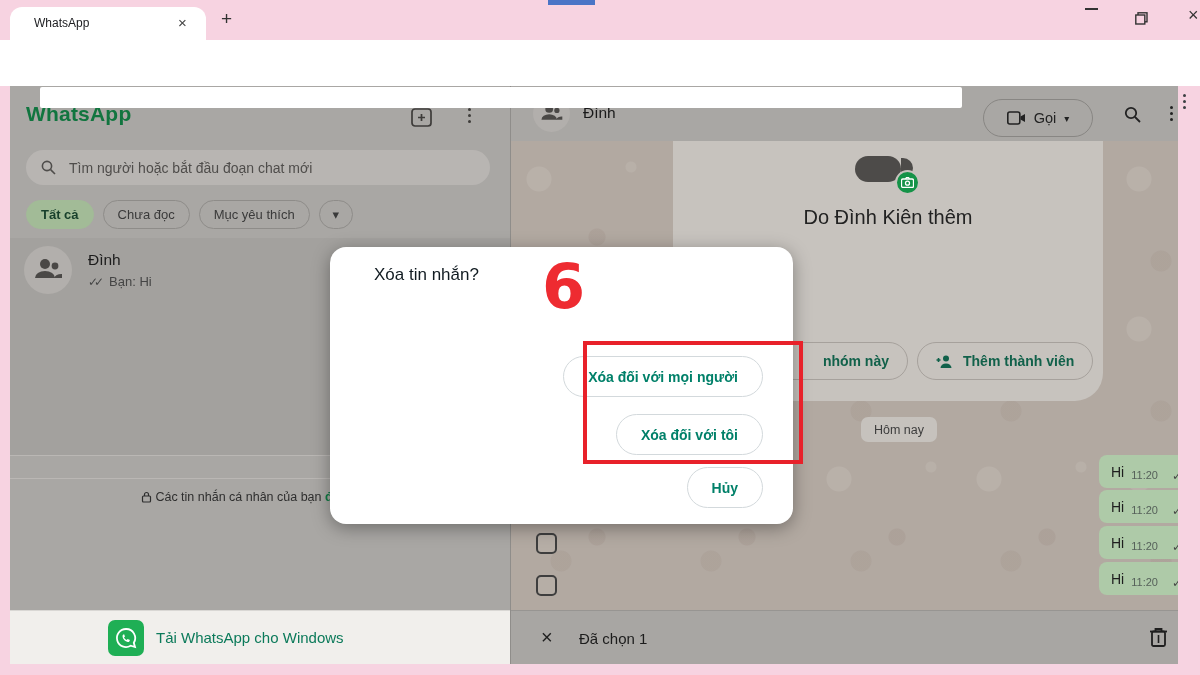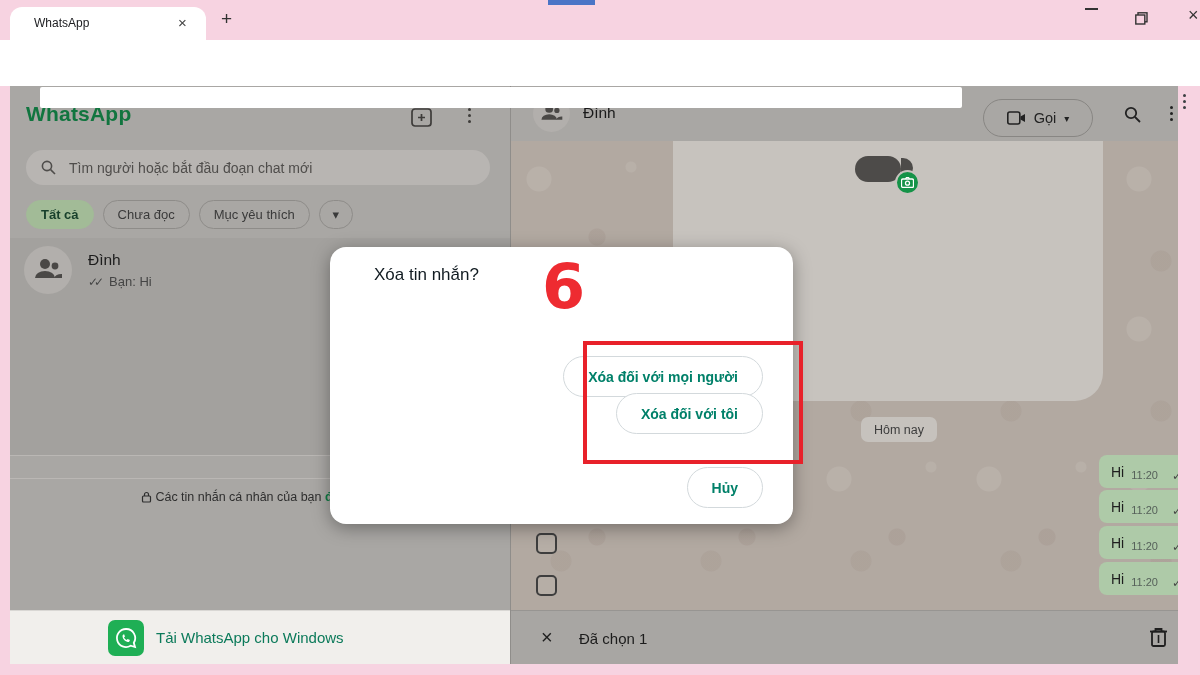--- a/index.html
+++ b/index.html
@@ -102,21 +102,21 @@
   #sel-close { left:30px; top:15px; font-size:20px; color:#1e1e1e; }
   #sel-label { left:68px; top:19px; font-size:15px; color:#1c1c1c; }
   #sel-trash { left:638px; top:15px; }
 
   
   #censor-bar { left:40px; top:87px; width:922px; height:21px; background:#ffffff; border-radius:2px; z-index:40; }
   #dialog { left:330px; top:247px; width:463px; height:277px; background:#ffffff; border-radius:16px; box-shadow:0 4px 18px rgba(0,0,0,.35); z-index:50; }
   #dialog-title { left:44px; top:18px; font-size:17px; color:#111b21; }
   .dlg-btn { position:absolute; right:30px; height:41px; border:1px solid #d3d9dc; border-radius:21px; background:#fff; display:flex; align-items:center; justify-content:center; padding:0 24px; font-size:14px; font-weight:bold; color:#008069; white-space:nowrap; }
   #dlg-b1 { top:109px;padding-left:24px; }
-  #dlg-b2 { top:146px; }
+  #dlg-b2 { top:167px; }
   #dlg-b3 { top:220px; }
   #red-rect { left:583px; top:341px; width:220px; height:123px; border:4px solid #e8212a; z-index:60; }
   #red-six { left:542px; top:250px; font-size:62px; font-weight:800; color:#ee2b31; z-index:60; font-family:"DejaVu Sans","Liberation Sans",sans-serif; }
 
   svg { display:block; }
 </style>
 </head>
 <body>
 
 <div id="tabstrip" class="abs">
@@ -263,20 +263,36 @@
         <span class="blob"></span>
           <span class="blob2"></span>
         <span id="cam-badge">
           <svg width="13" height="11" viewBox="0 0 13 11">
               <rect x="0.5" y="2" width="12" height="8.5" rx="1.5" fill="none" stroke="#fff" stroke-width="1.3"></rect>
               <path d="M4.5 2 l1 -1.4 h2 l1 1.4" fill="none" stroke="#fff" stroke-width="1.3"></path>
               <circle cx="6.5" cy="6.2" r="2" fill="none" stroke="#fff" stroke-width="1.3"></circle>
             </svg>
         </span>
       </div>
+      <div id="intro-title">Do Đình Kiên thêm</div>
+      <div id="intro-btns">
+        <div class="pill-btn" id="btn-group-partial">
+          <span>nhóm này</span>
+        </div>
+        <div class="pill-btn">
+          <span>
+            <svg width="19" height="15" viewBox="0 0 19 15">
+                <circle cx="10" cy="4.5" r="3" fill="#11614a"></circle>
+                <path d="M4.5 14 a5.5 4.5 0 0 1 11 0 z" fill="#11614a"></path>
+                <path d="M2.5 4 v4 M0.5 6 h4" stroke="#11614a" stroke-width="1.6"></path>
+              </svg>
+          </span>
+          <span>Thêm thành viên</span>
+        </div>
+      </div>
     </div>
 
     <div id="chat-header" class="abs">
       <div id="ch-avatar" class="abs">
         <svg width="37" height="37" viewBox="0 0 48 48">
             <circle cx="21" cy="18" r="5" fill="#4a4846"></circle>
             <path d="M11 32 a10 7 0 0 1 20 0 z" fill="#4a4846"></path>
             <circle cx="31" cy="20" r="3.4" fill="#4a4846"></circle>
             <path d="M30 32 a8 6 0 0 1 8 -4 l0 4 z" fill="#4a4846"></path>
           </svg>

